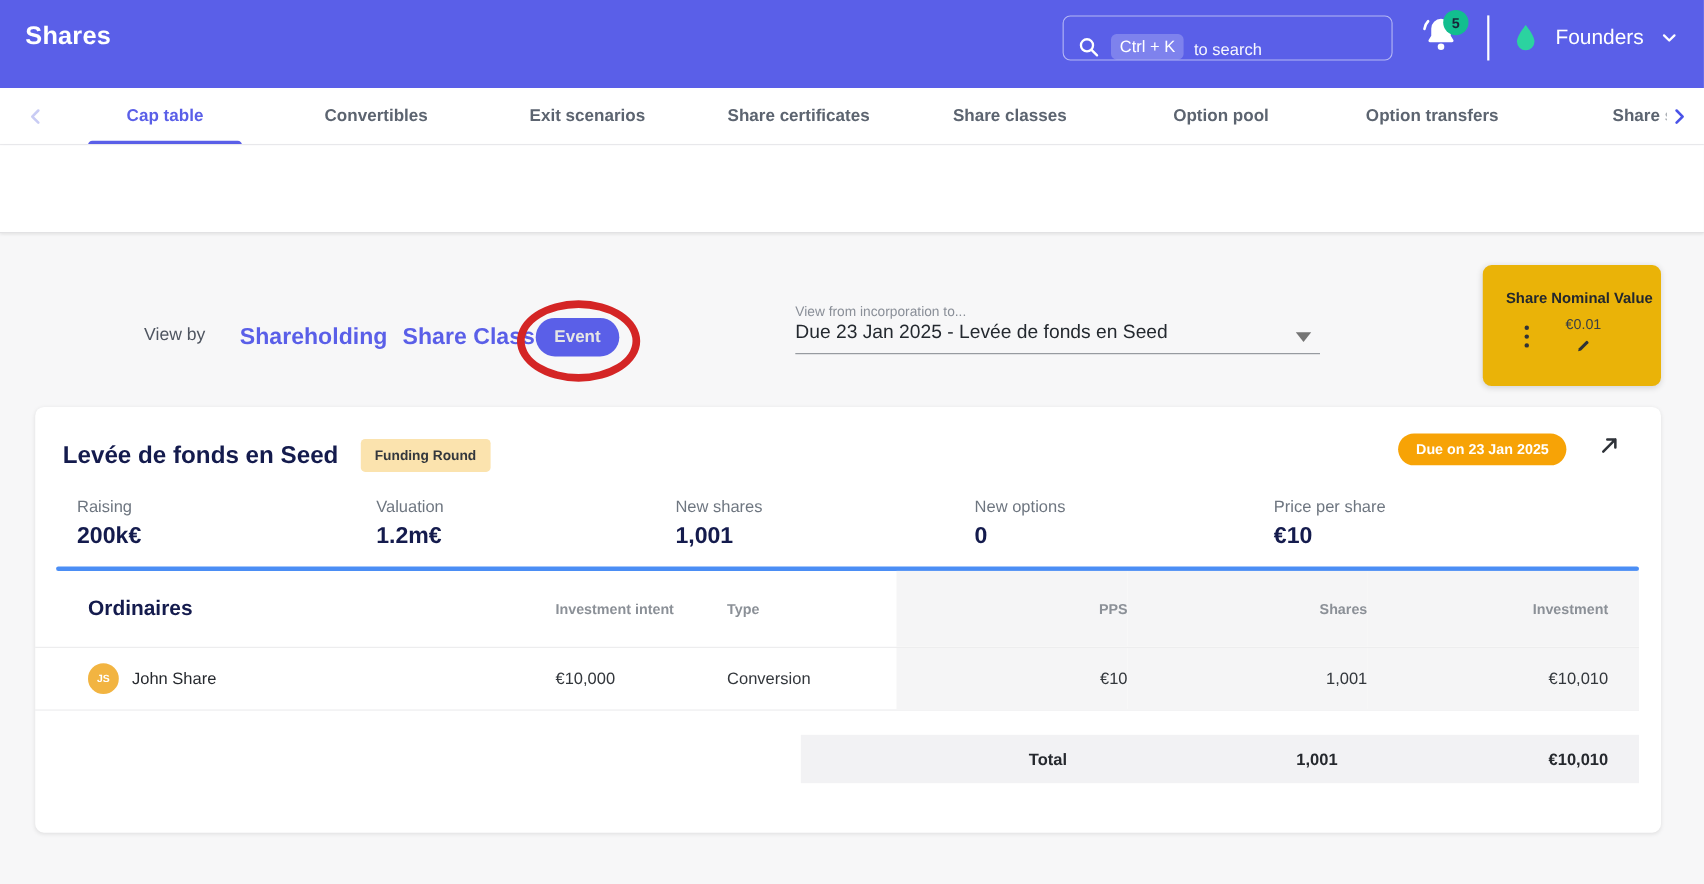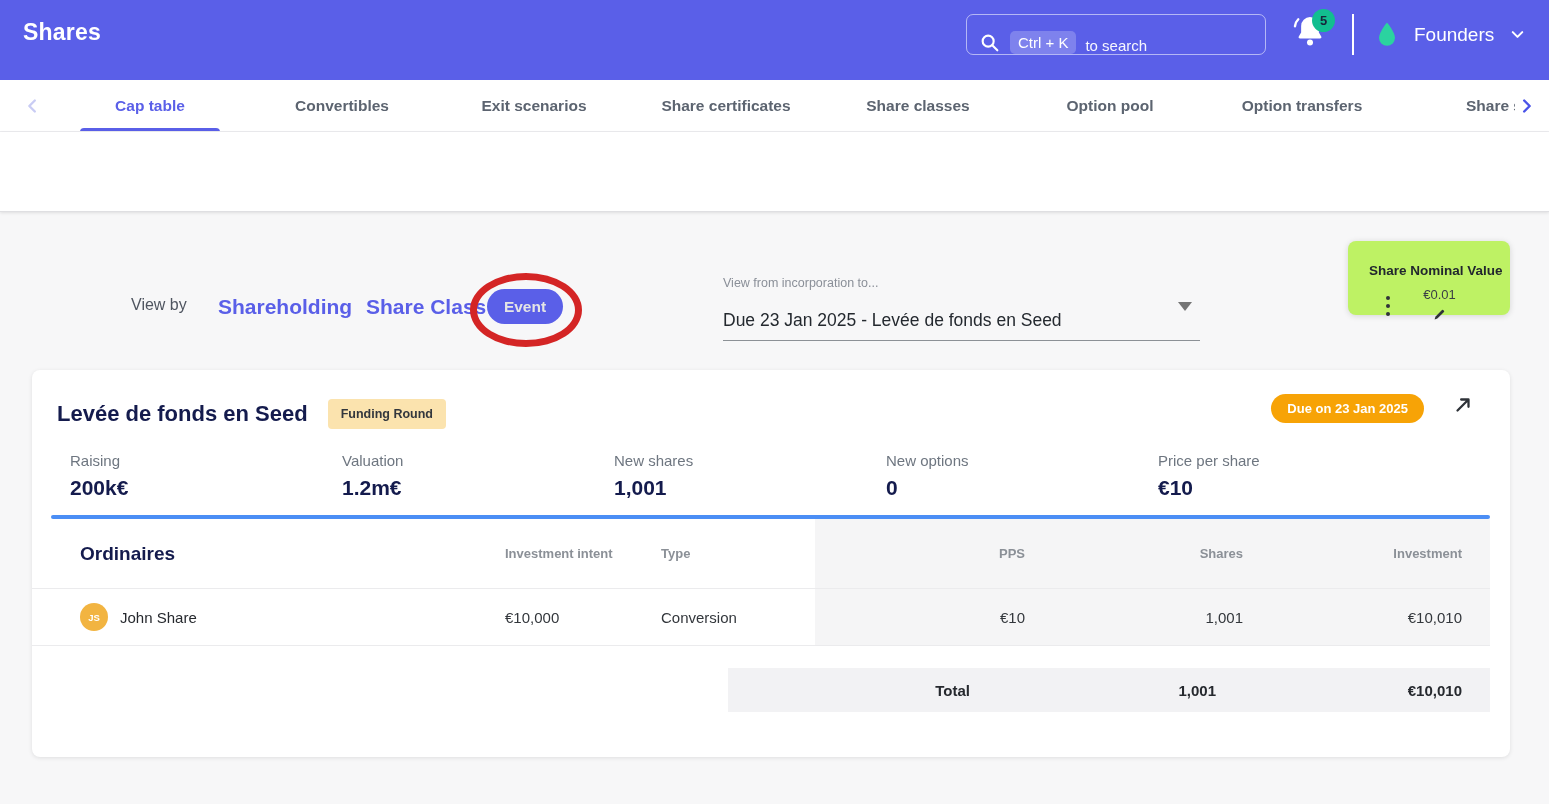--- a/index.html
+++ b/index.html
@@ -82,35 +82,35 @@
     background:#5A5FE8; color:#e5e5e5; border:none; border-radius:18px;
     font-family:inherit; font-size:15.5px; font-weight:700; cursor:pointer;
   }
   .red-ellipse {
     position:absolute; left:470px; top:141px; width:112px; height:74px;
     border:7px solid #D42525; border-radius:50%;
     pointer-events:none; z-index:5;
   }
   .period-select { position:absolute; left:723px; top:144px; width:477px; cursor:pointer; }
   .period-select .ps-label { font-size:12.5px; color:#8A8F98; }
-  .period-select .ps-value { margin-top:20px; font-size:17.5px; color:#24292F; }
+  .period-select .ps-value { margin-top:1px; font-size:17.5px; color:#24292F; }
   .period-select .ps-line  { margin-top:9px; border-bottom:1px solid #8C9196; }
   .caret-down {
     position:absolute; right:8px; top:26px;
     width:0; height:0; border-left:7px solid transparent; border-right:7px solid transparent;
     border-top:9px solid #757575;
   }
   .kebab { position:absolute; left:1380px; top:161px; width:16px; height:26px;
     display:flex; flex-direction:column; align-items:center; justify-content:center; gap:3.5px; cursor:pointer; }
   .kebab i { width:4.5px; height:4.5px; border-radius:50%; background:#303338; }
 
   
   .nominal-card {
-    position:absolute; left:1348px; top:241px; width:162px; height:74px;
-    background:#bef264; border-radius:8px; box-shadow:0 1px 6px rgba(0,0,0,.14);
+    position:absolute; left:1348px; top:241px; width:162px; height:110px;
+    background:#eab308; border-radius:8px; box-shadow:0 1px 6px rgba(0,0,0,.14);
     padding:22px 0 0 21px; z-index:1;
   }
   .nominal-card .nc-title { font-size:13.5px; font-weight:700; color:#22272E; }
   .nominal-card .nc-value { margin-top:9px; font-size:13px; color:#3A3F45;
     display:flex; align-items:center; gap:6px;flex-direction:column; }
 
   
   .event-card {
     position:absolute; left:32px; top:370px; width:1478px; height:387px;
     background:#fff; border-radius:8px; box-shadow:0 1px 4px rgba(0,0,0,.10);

